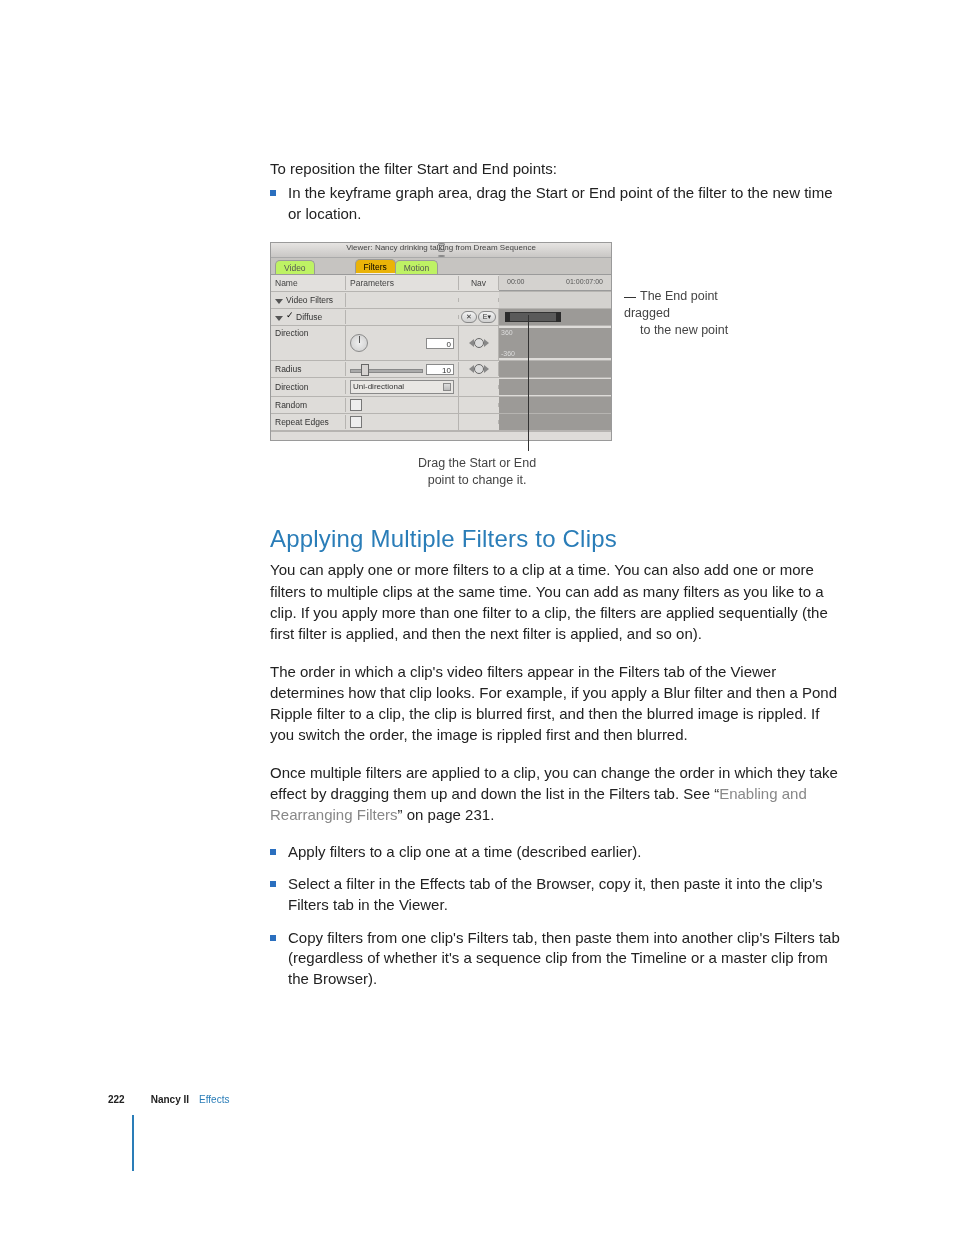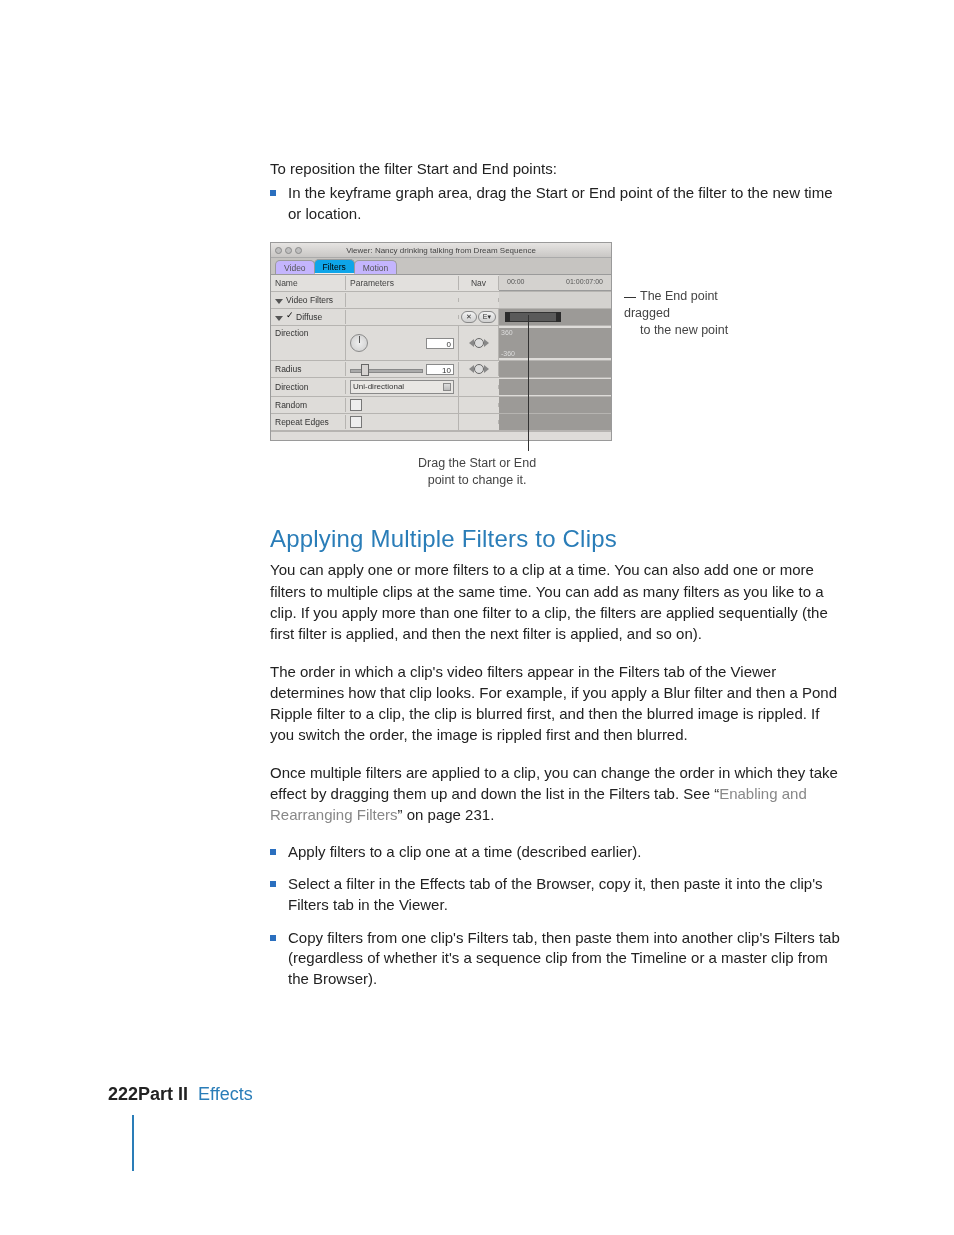--- a/index.html
+++ b/index.html
@@ -61,39 +61,40 @@
   }
   .titlebar {
     background: linear-gradient(#e6e4e2,#c9c7c5);
     border-bottom: 1px solid #aaa;
     height: 14px;
     display: flex;
     align-items: center;
     padding: 0 4px;
     gap: 3px;
     position: relative;
+    flex-direction: column;
   }
   .traffic { width:7px; height:7px; border-radius:50%; background:#bfbfbf; border:1px solid #8a8a8a; box-sizing:border-box;}
   .titlebar .title {
     position:absolute; left:0; right:0; text-align:center; font-size:8px; color:#444;
   }
   .tabs {
     display:flex; align-items:flex-end;
     background:#c6c4c1; height:16px; padding-left:4px; gap:0;
     border-bottom:1px solid #9a9a9a;
     position:relative;
   }
   .tab {
     padding:2px 8px 1px 8px; font-size:8.5px;
     background:#e2e0dd; border:1px solid #9a9a9a; border-bottom:none;
     border-radius:5px 5px 0 0; margin-right:-1px;
     color:#555;
   }
-  .tab.active { background:#0ea5e9; color:#000; border-bottom:1px solid #f2f0ee; z-index:2;}
-  .tab.inactive { background:#c4b5fd; }
+  .tab.active { background:#eab308; color:#000; border-bottom:1px solid #f2f0ee; z-index:2;margin-left:41px;}
+  .tab.inactive { background:#bef264; }
   .header-row, .param-row {
     display:flex; align-items:center;
     border-bottom:1px solid #b6b4b1;
     background:#dedcd9;
   }
   .name-col { width:66px; padding:2px 4px; border-right:1px solid #b6b4b1; font-size:8.5px;}
   .param-col { width:104px; padding:2px 4px; border-right:1px solid #b6b4b1; font-size:8.5px; display:flex; align-items:center; gap:3px;}
   .nav-col  { width:33px; padding:2px 3px; border-right:1px solid #b6b4b1; font-size:8.5px; text-align:right; display:flex; align-items:center; justify-content:center; gap:1px;}
   .graph-col { flex:1; background:#9c9a97; position:relative; min-height:16px; }
   .header-row { background:#e2e0dd; font-weight:500; color:#444;}
@@ -158,22 +159,22 @@
   .caption-rule {
     position:absolute; width:1px; background:#333;
   }
   h2.section {
     color:#2a7db8; font-weight:400; font-size:24px; margin:44px 0 6px 0; letter-spacing:0.2px;
   }
   p.body { line-height:1.42; margin:0 0 16px 0; }
   a.link { color:#888; text-decoration:none; }
   .footer {
     position:absolute; left:108px; bottom:130px;
-    font-size:18px;
-    display:flex; align-items:flex-start; 
+    font-size:10px;
+    display:flex; align-items:flex-start; gap:26px;
   }
   .footer .pg{font-weight:700; color:#222;}
   .footer .part b{font-weight:700;}
   .footer .part .eff{color:#2a7db8; margin-left:10px;}
   .blue-rule {
     position:absolute; left:132px; top:1115px; width:2px; height:56px; background:#2a7db8;
   }
 </style>
 </head>
 <body>
@@ -324,16 +325,16 @@
     <ul class="bullet-list" style="margin-top:6px;">
       <li style="margin-bottom:12px;">Apply filters to a clip one at a time (described earlier).</li>
       <li style="margin-bottom:12px;">Select a filter in the Effects tab of the Browser, copy it, then paste it into the clip's Filters tab in the Viewer.</li>
       <li>Copy filters from one clip's Filters tab, then paste them into another clip's Filters tab (regardless of whether it's a sequence clip from the Timeline or a master clip from the Browser).</li>
     </ul>
 
   </div>
 
   <div class="footer">
     <span class="pg">222</span>
-    <span class="part"><b>Part II</b><span class="eff">Effects</span></span>
+    <span class="part"><b>Nancy II</b><span class="eff">Effects</span></span>
   </div>
   <div class="blue-rule"></div>
 </div>
 
 </body></html>

